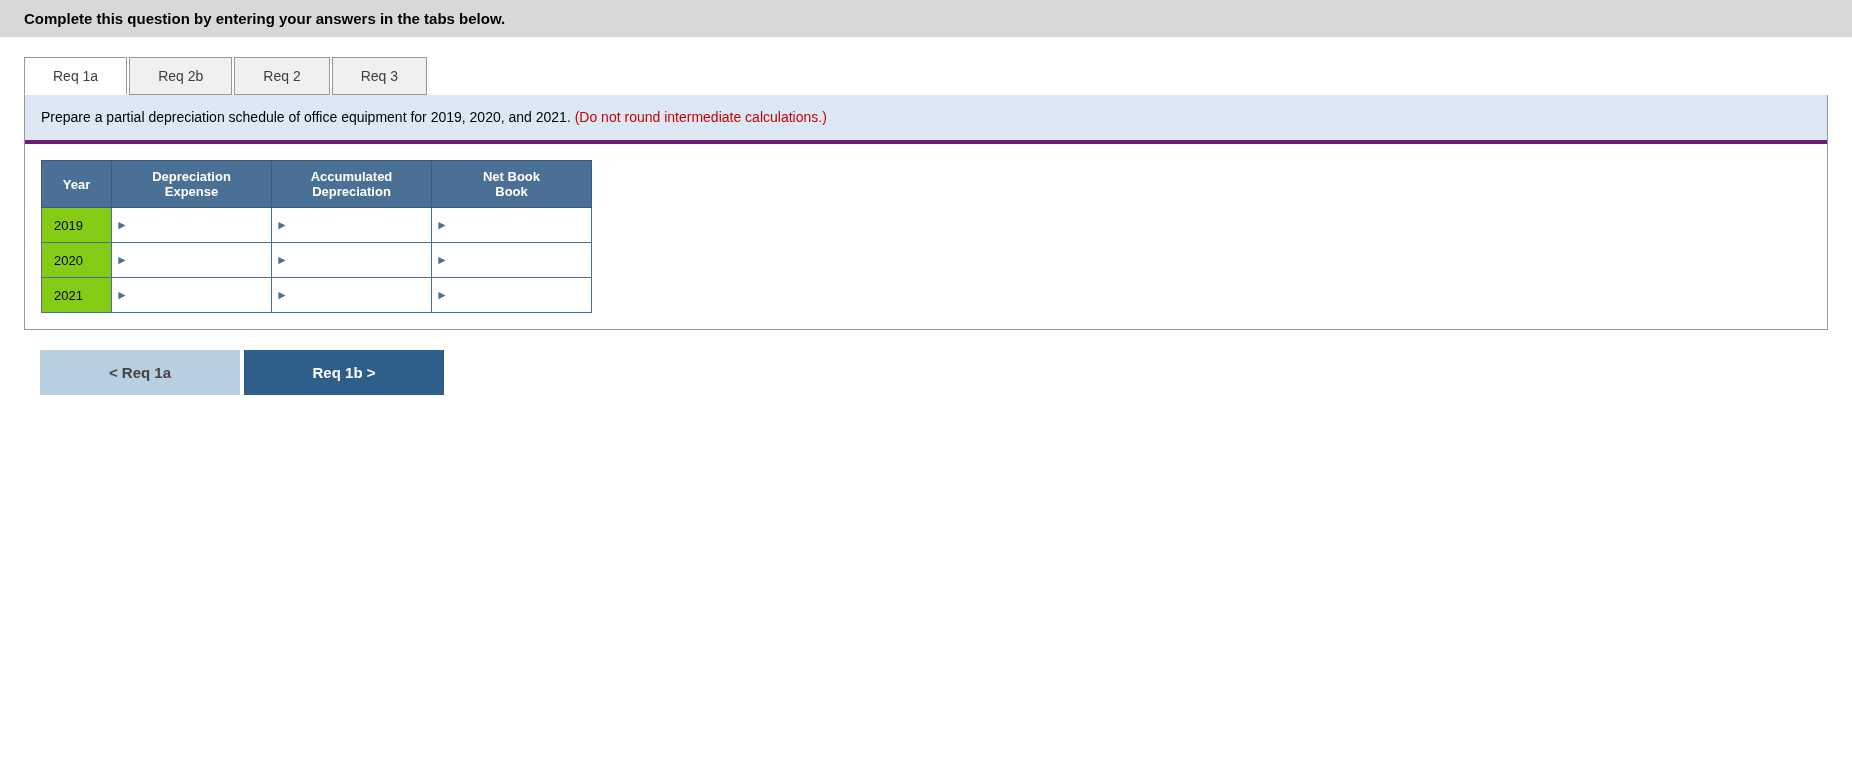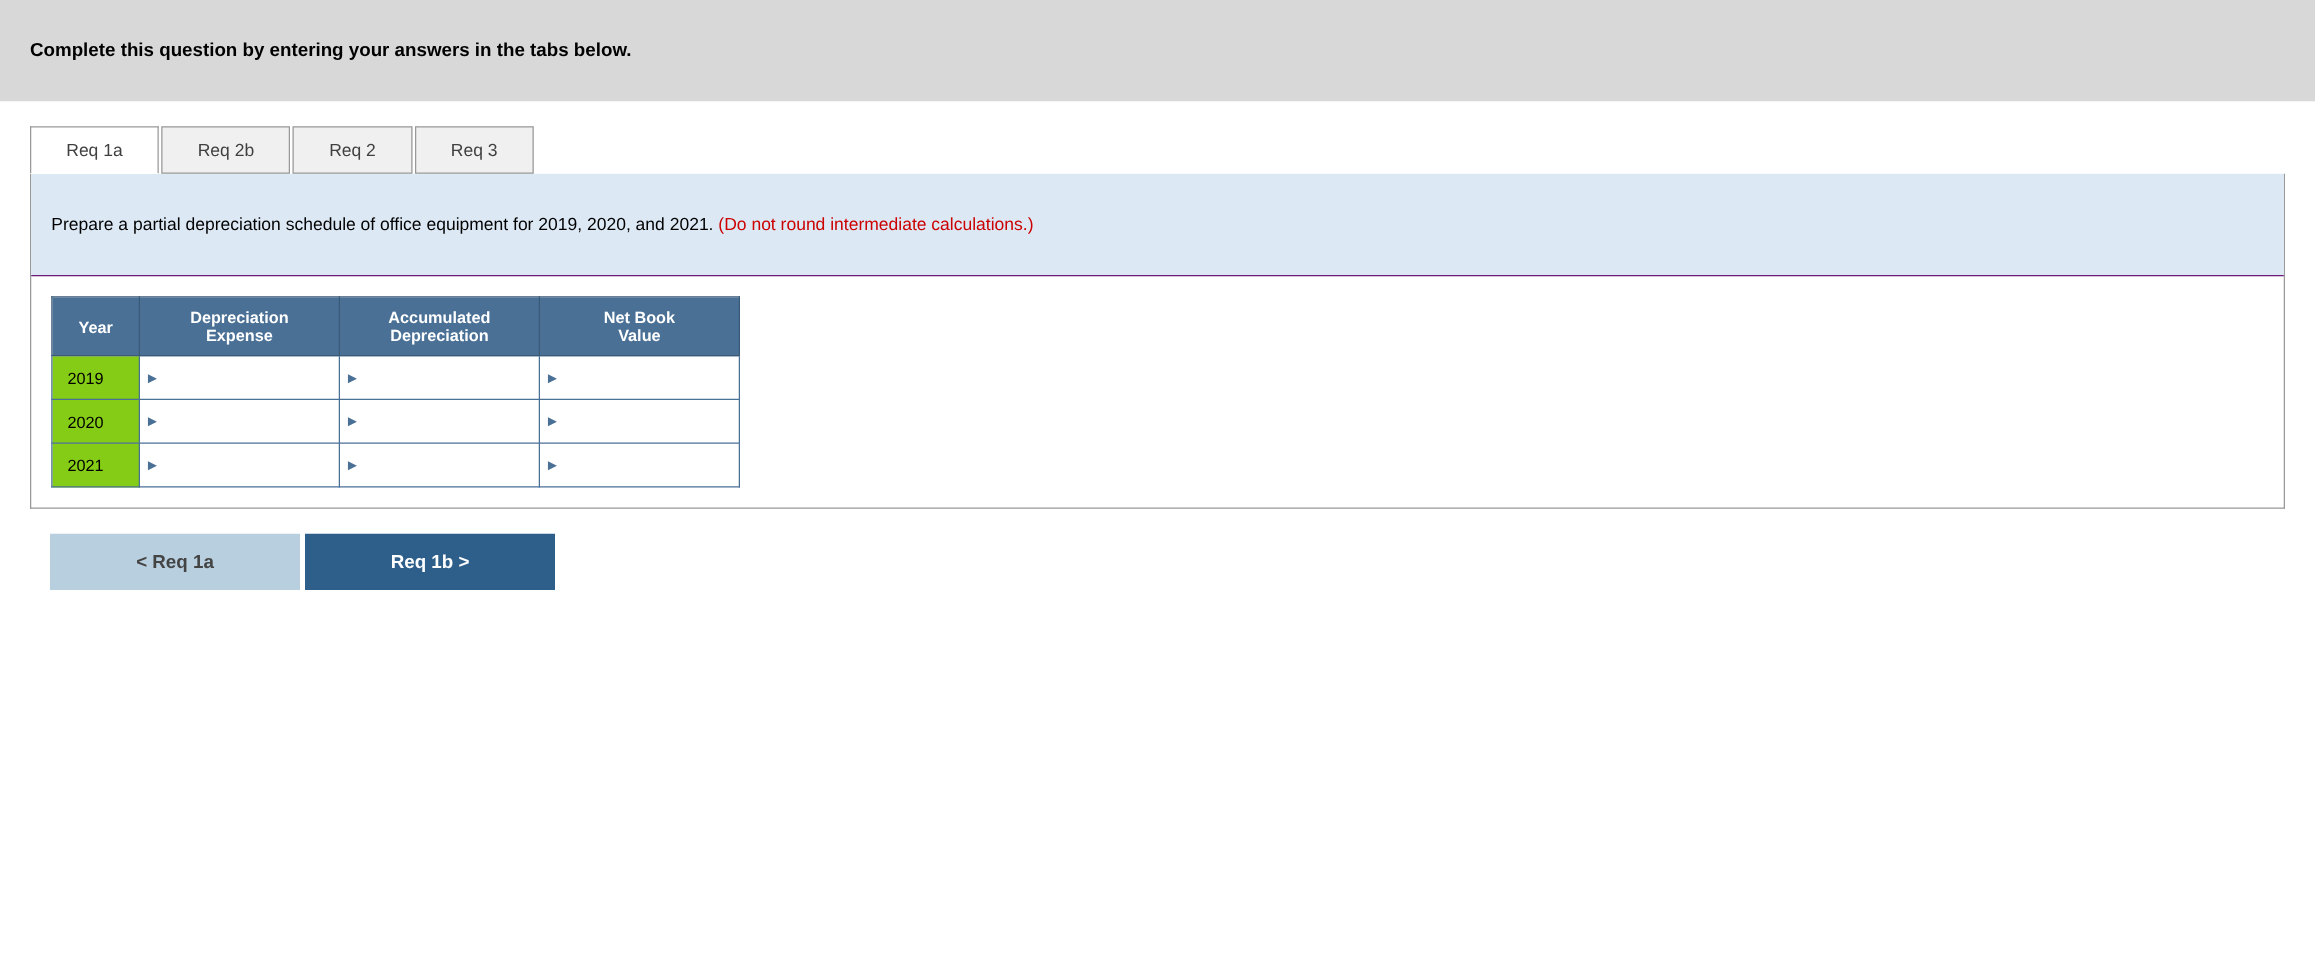--- a/index.html
+++ b/index.html
@@ -11,21 +11,21 @@
     body {
       font-family: Arial, sans-serif;
       font-size: 14px;
       background: #ffffff;
       width: 1852px;
       min-height: 776px;
     }
 
     .instruction-bar {
       background: #d8d8d8;
-      padding: 32px 24px;
+      padding: 10px 24px;
       font-weight: bold;
       font-size: 15px;
       color: #000;
     }
 
     .main-content {
       padding: 20px 24px;
     }
 
     .tabs {
@@ -50,25 +50,25 @@
     }
 
     .tab-content-area {
       border: 1px solid #999;
       border-top: none;
       padding: 0;
     }
 
     .description-box {
       background: #dce9f5;
-      padding: 30px 16px;
+      padding: 12px 16px;
       font-size: 14px;
       color: #000;
       line-height: 1.5;
-      border-bottom: 1px solid #701a75;
+      border-bottom: 4px solid #701a75;
     }
 
     .description-box .red-text {
       color: #cc0000;
     }
 
     .table-container {
       padding: 16px;
     }
 
@@ -195,21 +195,21 @@
             <th>
               <span>Depreciation</span><br>
               <span>Expense</span>
             </th>
             <th>
               <span>Accumulated</span><br>
               <span>Depreciation</span>
             </th>
             <th>
               <span>Net Book</span><br>
-              <span>Value</span>
+              <span>Book</span>
             </th>
           </tr>
         </thead>
         <tbody>
           <tr>
             <td class="year-cell">
               <span>2019</span>
             </td>
             <td class="input-cell">
               <div class="input-cell-inner">

